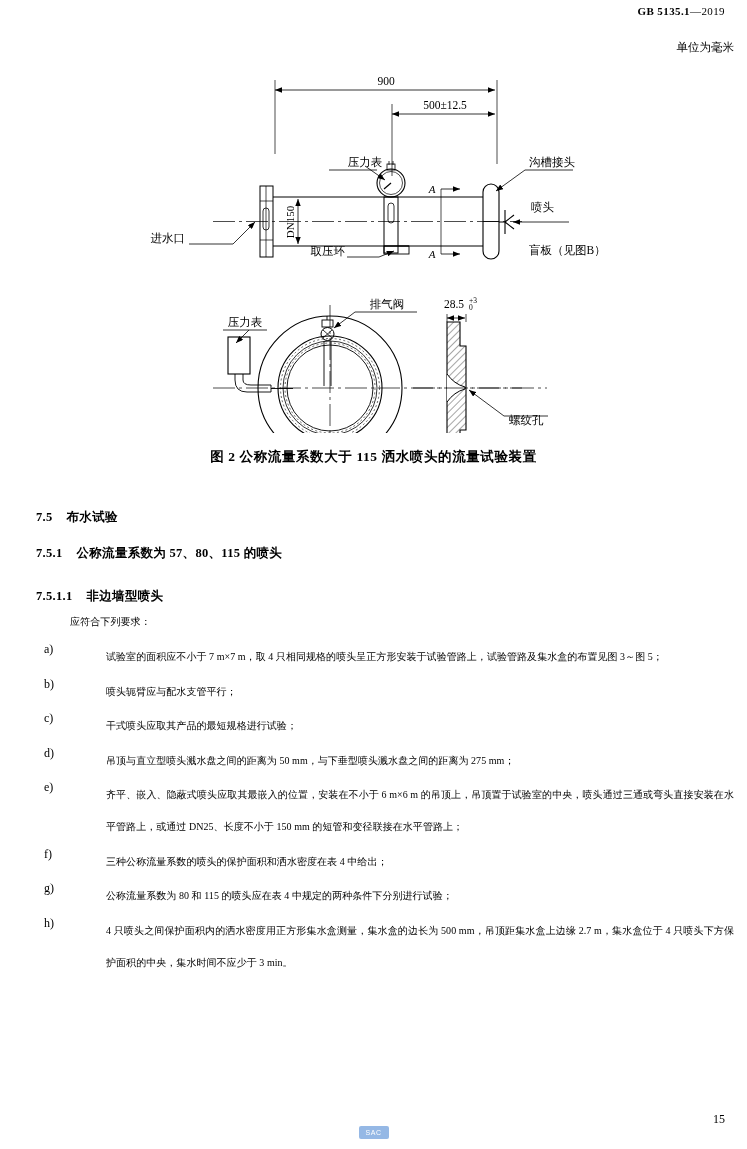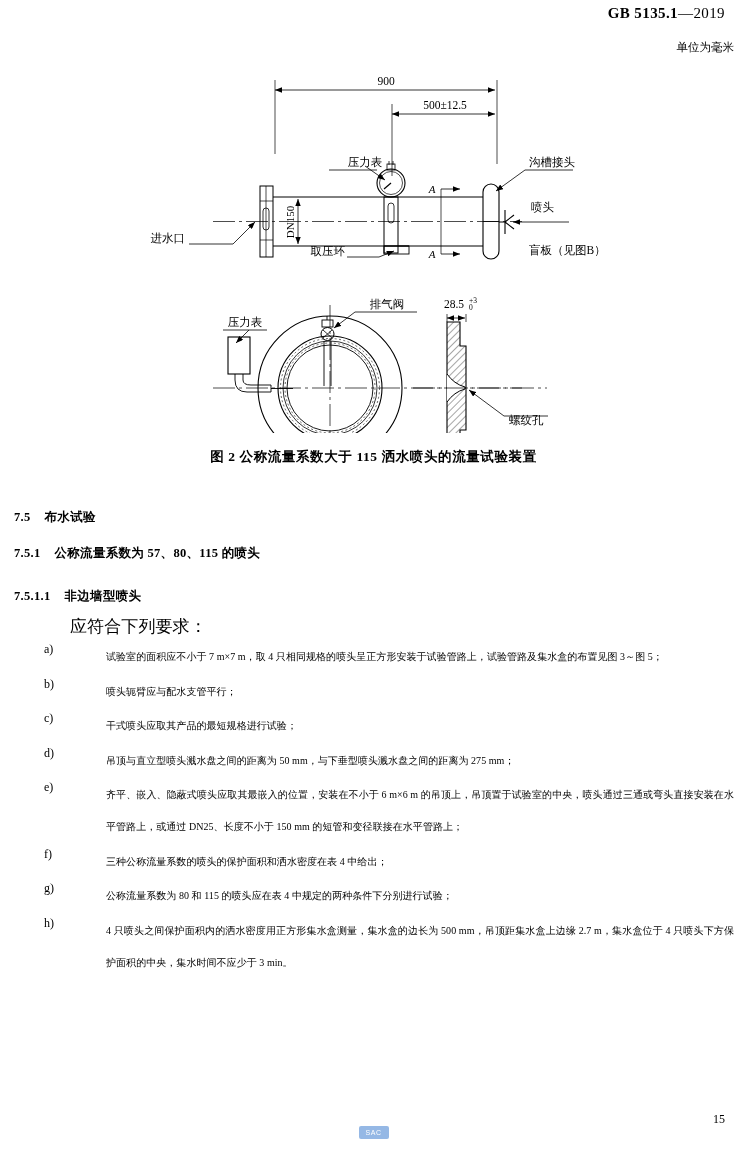--- a/index.html
+++ b/index.html
@@ -7,21 +7,21 @@
     width:747px; height:1149px; position:relative;
     background:#fff; color:#000;
     font-family:"Liberation Serif","DejaVu Serif",serif;
     overflow:hidden;
   }
   .pg { position:absolute; inset:0; }
 
   
   .hdr-std {
     position:absolute; top:5px; right:22px;
-    font-size:15px; letter-spacing:.4px; white-space:nowrap;
+    font-size:11px; letter-spacing:.4px; white-space:nowrap;
   }
   .hdr-std b { font-weight:bold; }
   .unit-note {
     position:absolute; top:40px; right:13px;
     font-size:11.5px; white-space:nowrap;
   }
 
   
   .figure { position:absolute; left:0; top:58px; width:747px; height:375px;padding-left:17px; }
   .figure svg { display:block; }
@@ -30,29 +30,29 @@
     position:absolute; top:448px; left:0; width:747px;
     text-align:center; font-size:13.5px; font-weight:bold;
     letter-spacing:.6px;
   }
 
   
   .h3 {
     position:absolute; left:14px; font-size:12.5px; font-weight:bold;
     white-space:nowrap; letter-spacing:.3px;
   }
-  .h3 .num { margin-right:14px; }
+  .h3 .num { margin-right:14px;margin-left:22px; }
   #h-75   { top:509px; }
   #h-751  { top:545px; }
   #h-7511 { top:588px; }
 
   
   .lead {
     position:absolute; left:70px; top:615px;
-    font-size:17px; letter-spacing:.1px;
+    font-size:10px; letter-spacing:.1px;
   }
   .list { position:absolute; left:44px; top:641px; width:690px; }
   .li { position:relative; display:flex; margin-bottom:2.5px; }
   .mk {
     width:26px; flex:0 0 26px; font-size:12px;
     font-family:"Liberation Serif","DejaVu Serif",serif;
     padding-top:1px;
   }
   .tx {
     flex:1; font-size:10px; line-height:32px;

